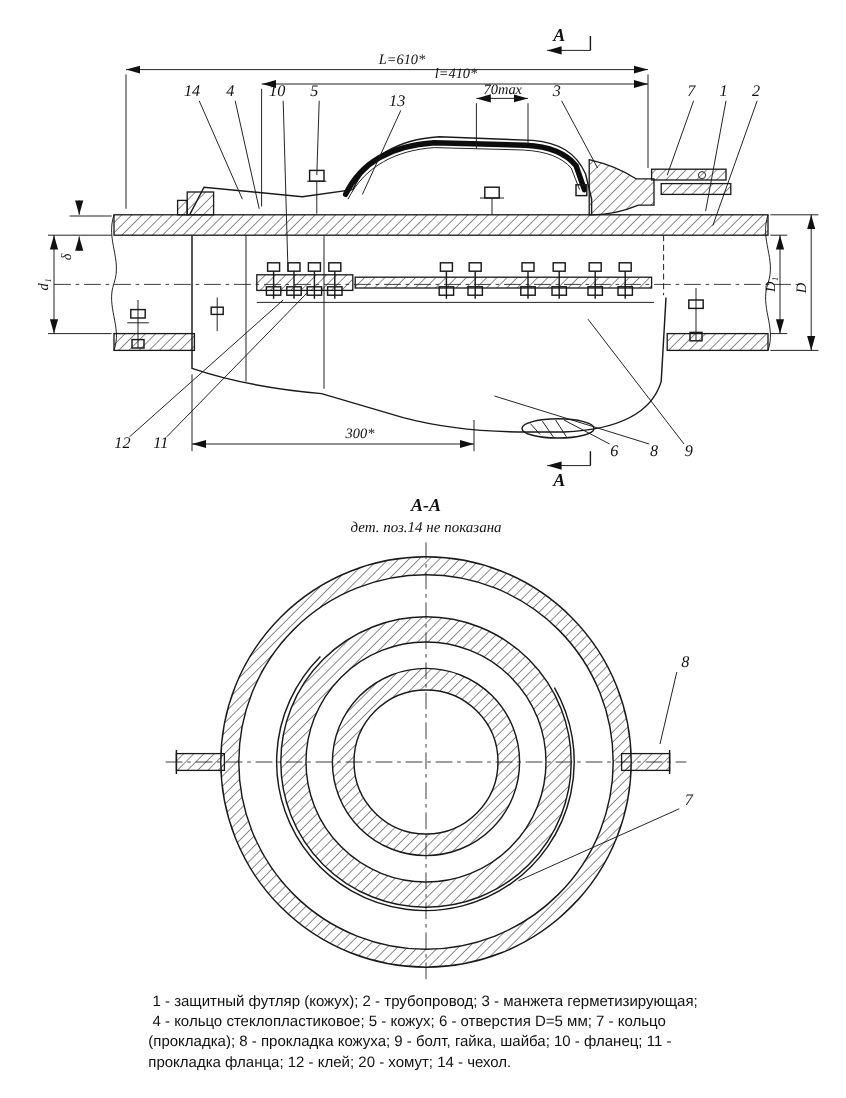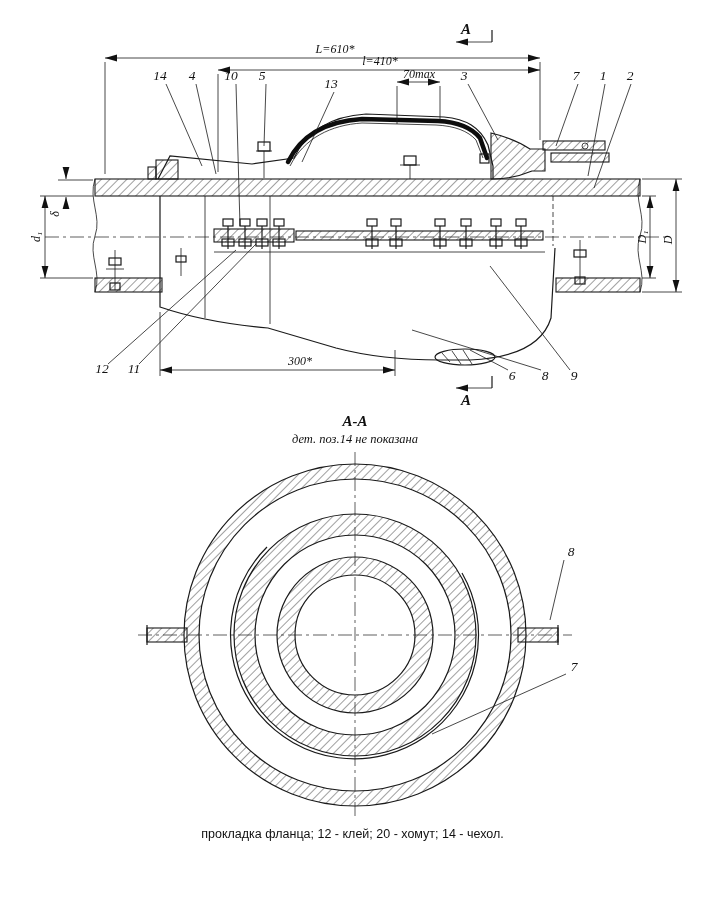--- a/index.html
+++ b/index.html
@@ -247,14 +247,17 @@
     <g>
       <line class="thin" x1="564" y1="560" x2="550" y2="620"></line>
       <line class="thin" x1="566" y1="674" x2="432" y2="734"></line>
       <text class="t-call" x="571" y="556" text-anchor="middle">8</text>
       <text class="t-call" x="574" y="671" text-anchor="middle">7</text>
     </g>
   </g>
 </svg>
 
 <div class="legend">
+  <div class="legend-line"> 1 - защитный футляр (кожух); 2 - трубопровод; 3 - манжета герметизирующая;</div>
+  <div class="legend-line"> 4 - кольцо стеклопластиковое; 5 - кожух; 6 - отверстия D=5 мм; 7 - кольцо</div>
+  <div class="legend-line">(прокладка); 8 - прокладка кожуха; 9 - болт, гайка, шайба; 10 - фланец; 11 -</div>
   <div class="legend-line">прокладка фланца; 12 - клей; 20 - хомут; 14 - чехол.</div>
 </div>
 
 </body></html>

